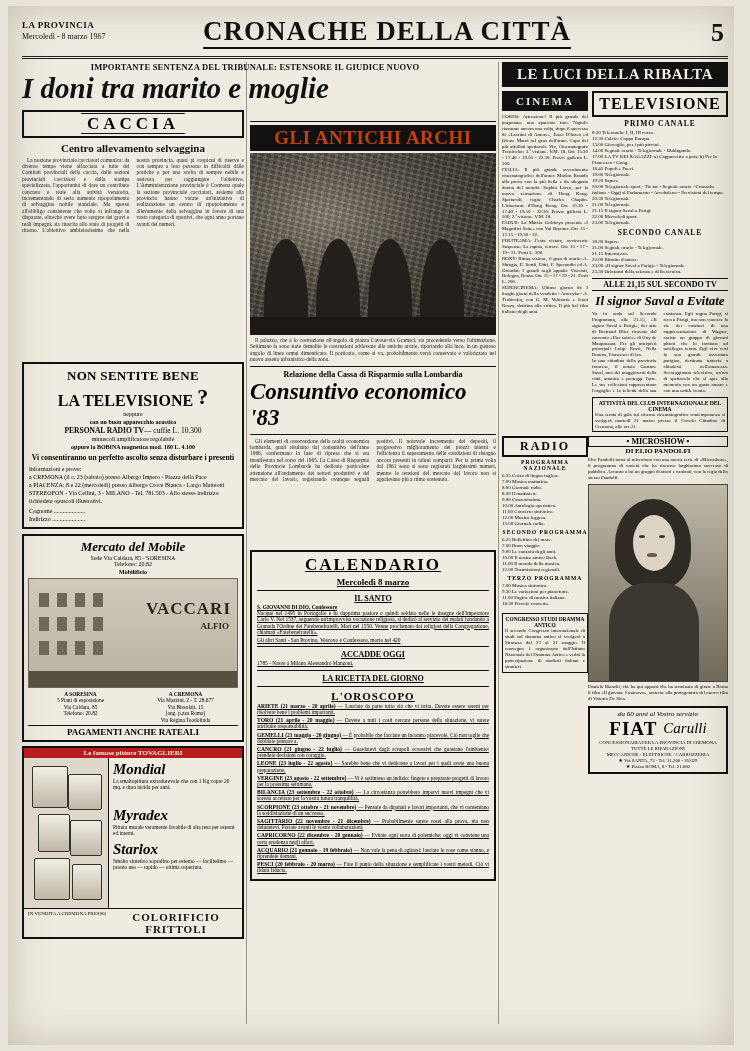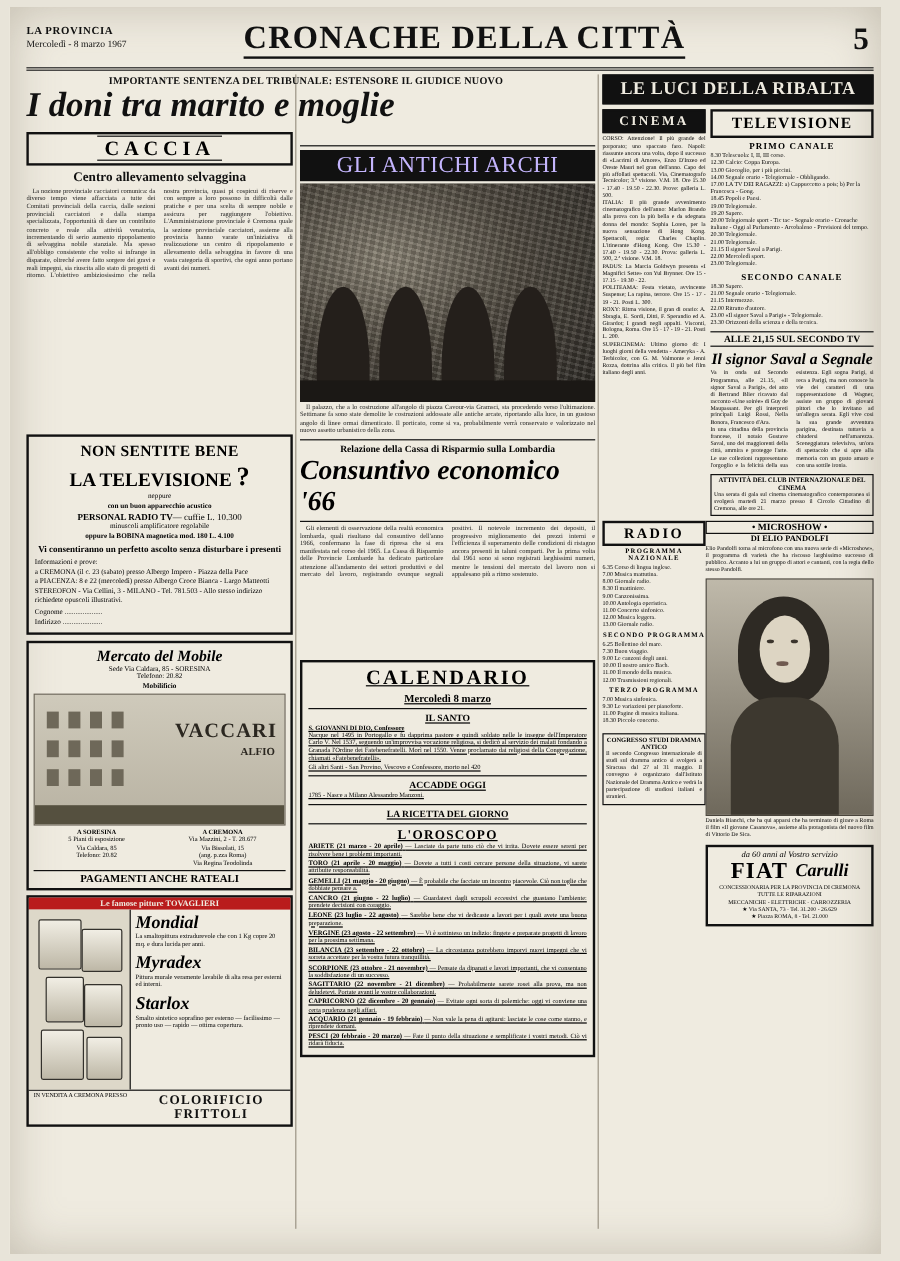--- a/index.html
+++ b/index.html
@@ -68,41 +68,41 @@
   .can{position:absolute;border:1px solid #33312c;background:linear-gradient(#f1eee4,#bdb7a6);border-radius:2px;}
 
   
   .photo{background:#3a3730;position:relative;overflow:hidden;}
   .photo .tex{position:absolute;inset:0;
      background:
        repeating-linear-gradient(14deg, rgba(255,255,255,.07) 0 2px, rgba(0,0,0,.10) 2px 5px),
        repeating-linear-gradient(100deg, rgba(255,255,255,.05) 0 3px, rgba(0,0,0,.12) 3px 7px),
        radial-gradient(ellipse at 30% 35%, #8c8576 0%, #514b41 45%, #2c2925 100%);}
   .arch{position:absolute;bottom:0;background:#241f1b;border-radius:50% 50% 0 0 / 70% 70% 0 0;}
-  .banner-black{background:#111;color:#c4b5fd;text-align:center;font-weight:normal;}
+  .banner-black{background:#111;color:#c2410c;text-align:center;font-weight:bold;}
 
   
   .cons{font-size:23px;font-weight:bold;font-style:italic;}
 
   
   .cal{border:2px solid #111;padding:3px 5px;}
   .cal h3{margin:0;text-align:center;font-size:17px;font-weight:bold;letter-spacing:2px;}
   .cal .d{text-align:center;font-size:9px;font-weight:bold;margin-top:2px;}
   .cal .sub{text-align:center;font-size:8px;font-weight:bold;margin:3px 0 1px;}
   .cal .p{font-size:5.4px;line-height:6.3px;text-align:justify;}
 
   .oro-item{font-size:5.3px;line-height:6.2px;text-align:justify;margin-bottom:2px;}
   .oro-item b{font-size:5.6px;}
 
   
   .luci{border:2px solid #111;background:#111;color:#efebe0;text-align:center;
         font-weight:bold;font-size:15px;letter-spacing:.5px;padding:2px 0;}
   .cinbox{border:2px solid #111;text-align:center;font-weight:bold;font-size:11px;
           letter-spacing:2px;padding:2px 0;background:#111;color:#efebe0;}
-  .tvbox{border:2px solid #111;text-align:center;font-weight:bold;font-size:13px;
+  .tvbox{border:2px solid #111;text-align:center;font-weight:bold;font-size:16px;
          letter-spacing:1px;padding:2px 0;}
   .tiny{font-size:4.9px;line-height:5.9px;text-align:justify;}
   .canale{text-align:center;font-weight:bold;font-size:7.5px;letter-spacing:1px;margin:2px 0;}
   .progline{font-size:5px;line-height:6px;}
   .radiohdr{border:2px solid #111;text-align:center;font-weight:bold;font-size:12px;
             letter-spacing:2px;padding:1px 0;}
   .savaltitle{font-size:13px;font-weight:bold;font-style:italic;text-align:center;}
   .alle{font-size:8px;font-weight:bold;text-align:center;border-top:1px solid #111;
         border-bottom:1px solid #111;padding:1px 0;}
   .portrait{position:relative;background:linear-gradient(#bfb9aa,#6f695c);overflow:hidden;border:1px solid #4a453c;}
@@ -220,21 +220,21 @@
            <div class="can" style="left:8px;top:8px;width:34px;height:40px;"></div>
            <div class="can" style="left:44px;top:16px;width:32px;height:34px;"></div>
            <div class="can" style="left:14px;top:56px;width:30px;height:36px;"></div>
            <div class="can" style="left:46px;top:62px;width:30px;height:34px;"></div>
            <div class="can" style="left:10px;top:100px;width:34px;height:40px;"></div>
            <div class="can" style="left:48px;top:106px;width:28px;height:34px;"></div>
          </div>
          <div style="flex:1;padding:3px 4px;">
            <div style="font-size:15px;font-weight:bold;font-style:italic;">Mondial</div>
            <div style="font-size:5.4px;line-height:6.4px;">La smaltopittura extradurevole che con 1 Kg copre 20 mq. e dura lucida per anni.</div>
-           <div style="font-size:15px;font-weight:bold;font-style:italic;margin-top:4px;">Myradex</div>
+           <div style="font-size:15px;font-weight:bold;font-style:italic;margin-top:16px;">Myradex</div>
            <div style="font-size:5.4px;line-height:6.4px;">Pittura murale veramente lavabile di alta resa per esterni ed interni.</div>
            <div style="font-size:15px;font-weight:bold;font-style:italic;margin-top:4px;">Starlox</div>
            <div style="font-size:5.4px;line-height:6.4px;">Smalto sintetico soprafino per esterno — facilissimo — pronto uso — rapido — ottima copertura.</div>
          </div>
        </div>
        <div style="display:flex;border-top:1px solid #111;">
          <div style="width:84px;font-size:5px;text-align:center;padding:2px 1px;">IN VENDITA A CREMONA PRESSO</div>
          <div style="flex:1;text-align:center;font-size:11px;font-weight:bold;letter-spacing:1px;padding:2px 0;color:#111;">COLORIFICIO FRITTOLI</div>
        </div>
      </div>
@@ -252,21 +252,21 @@
        <div class="arch" style="left:118px;width:44px;height:96px;"></div>
        <div class="arch" style="left:170px;width:44px;height:96px;"></div>
        <div style="position:absolute;left:0;right:0;bottom:0;height:18px;background:#1b1815;"></div>
      </div>
      <div class="just" style="margin-top:2px;">
        <p>Il palazzo, che a lo costruzione all'angolo di piazza Cavour-via Gramsci, sta procedendo verso l'ultimazione. Settimane fa sono state demolite le costruzioni addossate alle antiche arcate, riportando alla luce, in un gustoso angolo di linee ormai dimenticato. Il porticato, come si va, probabilmente verrà conservato e valorizzato nel nuovo assetto urbanistico della zona.</p>
      </div>
 
      <div class="hrthin"></div>
      <div style="font-size:8px;text-align:center;font-weight:bold;">Relazione della Cassa di Risparmio sulla Lombardia</div>
-     <div class="cons">Consuntivo economico '66</div>
+     <div class="cons">Consuntivo economico '83</div>
      <div class="hrthin"></div>
      <div class="just two-col" style="height:108px;overflow:hidden;">
        <p>Gli elementi di osservazione della realtà economica lombarda, quali risultano dal consuntivo dell'anno 1966, confermano la fase di ripresa che si era manifestata nel corso del 1965. La Cassa di Risparmio delle Provincie Lombarde ha dedicato particolare attenzione all'andamento dei settori produttivi e del mercato del lavoro, registrando ovunque segnali positivi. Il notevole incremento dei depositi, il progressivo miglioramento dei prezzi interni e l'efficienza il superamento delle condizioni di ristagno ancora presenti in taluni comparti. Per la prima volta dal 1961 sono si sono registrati larghissimi numeri, mentre le tensioni del mercato del lavoro non si appalesano più a ritmo sostenuto.</p>
      </div>
 
      <div class="cal" style="margin-top:4px;text-decoration:underline;">
        <h3>CALENDARIO</h3>
        <div class="d">Mercoledì 8 marzo</div>
        <div class="hrthin"></div>
        <div class="sub">IL SANTO</div>
@@ -328,21 +328,21 @@
          <div class="progline">23.00  Telegiornale.</div>
          <div class="canale">SECONDO CANALE</div>
          <div class="progline">18.30  Sapere.</div>
          <div class="progline">21.00  Segnale orario - Telegiornale.</div>
          <div class="progline">21.15  Intermezzo.</div>
          <div class="progline">22.00  Ritratto d'autore.</div>
          <div class="progline">23.00  «Il signor Saval a Parigi» - Telegiornale.</div>
          <div class="progline">23.30  Orizzonti della scienza e della tecnica.</div>
 
          <div class="alle" style="margin-top:3px;">ALLE 21,15 SUL SECONDO TV</div>
-         <div class="savaltitle" style="margin-top:2px;">Il signor Saval a Segnale</div>
+         <div class="savaltitle" style="margin-top:2px;">Il signor Saval a Evitate</div>
          <div class="tiny two-col" style="margin-top:2px;white-space:pre-line;">Va in onda sul Secondo Programma, alle 21.15, «Il signor Saval a Parigi», dei atto di Bertrand Blier ricavato dal racconto «Une soirée» di Guy de Maupassant. Per gli interpreti principali Luigi Rossi, Nella Bonora, Francesco d'Ara.
 In una cittadina della provincia francese, il notaio Gustave Saval, uno dei maggiorenti della città, ammira e protegge l'arte. Le sue collezioni rappresentano l'orgoglio e la felicità della sua esistenza. Egli sogna Parigi, si reca a Parigi, ma non conosce la vie dei caratteri di una rappresentazione di Wagner, assiste un gruppo di giovani pittori che lo invitano ad un'allegra serata. Egli vive così la sua grande avventura parigina, destinata tuttavia a chiudersi nell'amarezza. Sceneggiatura televisiva, un'ora di spettacolo che si apre alla memoria con un gusto amaro e con una sottile ironia.</div>
          <div style="border:1px solid #111;margin-top:3px;padding:2px;">
            <div style="font-size:5.6px;font-weight:bold;text-align:center;">ATTIVITÀ DEL CLUB INTERNAZIONALE DEL CINEMA</div>
            <div class="tiny">Una serata di gala sul cinema cinematografico contemporanea si svolgerà martedì 21 marzo presso il Circolo Cittadino di Cremona, alle ore 21.</div>
          </div>
        </div>
      </div>
 
      <div style="display:flex;gap:0;margin-top:4px;">
@@ -389,21 +389,21 @@
            <div style="position:absolute;left:70px;top:50px;width:6px;height:3px;background:#3a342c;border-radius:50%;"></div>
            <div style="position:absolute;left:58px;top:68px;width:10px;height:4px;background:#6f5a50;border-radius:40%;"></div>
            <div style="position:absolute;left:20px;top:98px;width:90px;height:100px;background:#3d382f;border-radius:40% 40% 0 0;"></div>
          </div>
          <div class="tiny" style="margin-top:2px;">Daniela Bianchi, che ha qui apparsi che ha terminato di girare a Roma il film «Il giovane Casanova», assieme alla protagonista del nuovo film di Vittorio De Sica.</div>
 
          <div class="fiat" style="margin-top:4px;padding:2px;">
            <div style="font-size:7px;font-style:italic;">da 60 anni al Vostro servizio</div>
            <div style="display:flex;align-items:center;justify-content:center;gap:6px;">
              <span class="big">FIAT</span>
-             <span style="font-size:15px;font-weight:bold;font-style:italic;">Carulli</span>
+             <span style="font-size:15px;font-weight:normal;font-style:italic;">Carulli</span>
            </div>
            <div style="font-size:4.8px;line-height:6px;white-space:pre-line;text-align:center;">CONCESSIONARIA PER LA PROVINCIA DI CREMONA
 TUTTE LE RIPARAZIONI
 MECCANICHE - ELETTRICHE - CARROZZERIA
 ★ Via SANTA, 73 - Tel. 31.200 - 26.629
 ★ Piazza ROMA, 8 - Tel. 21.000</div>
          </div>
        </div>
      </div>
    </div>

